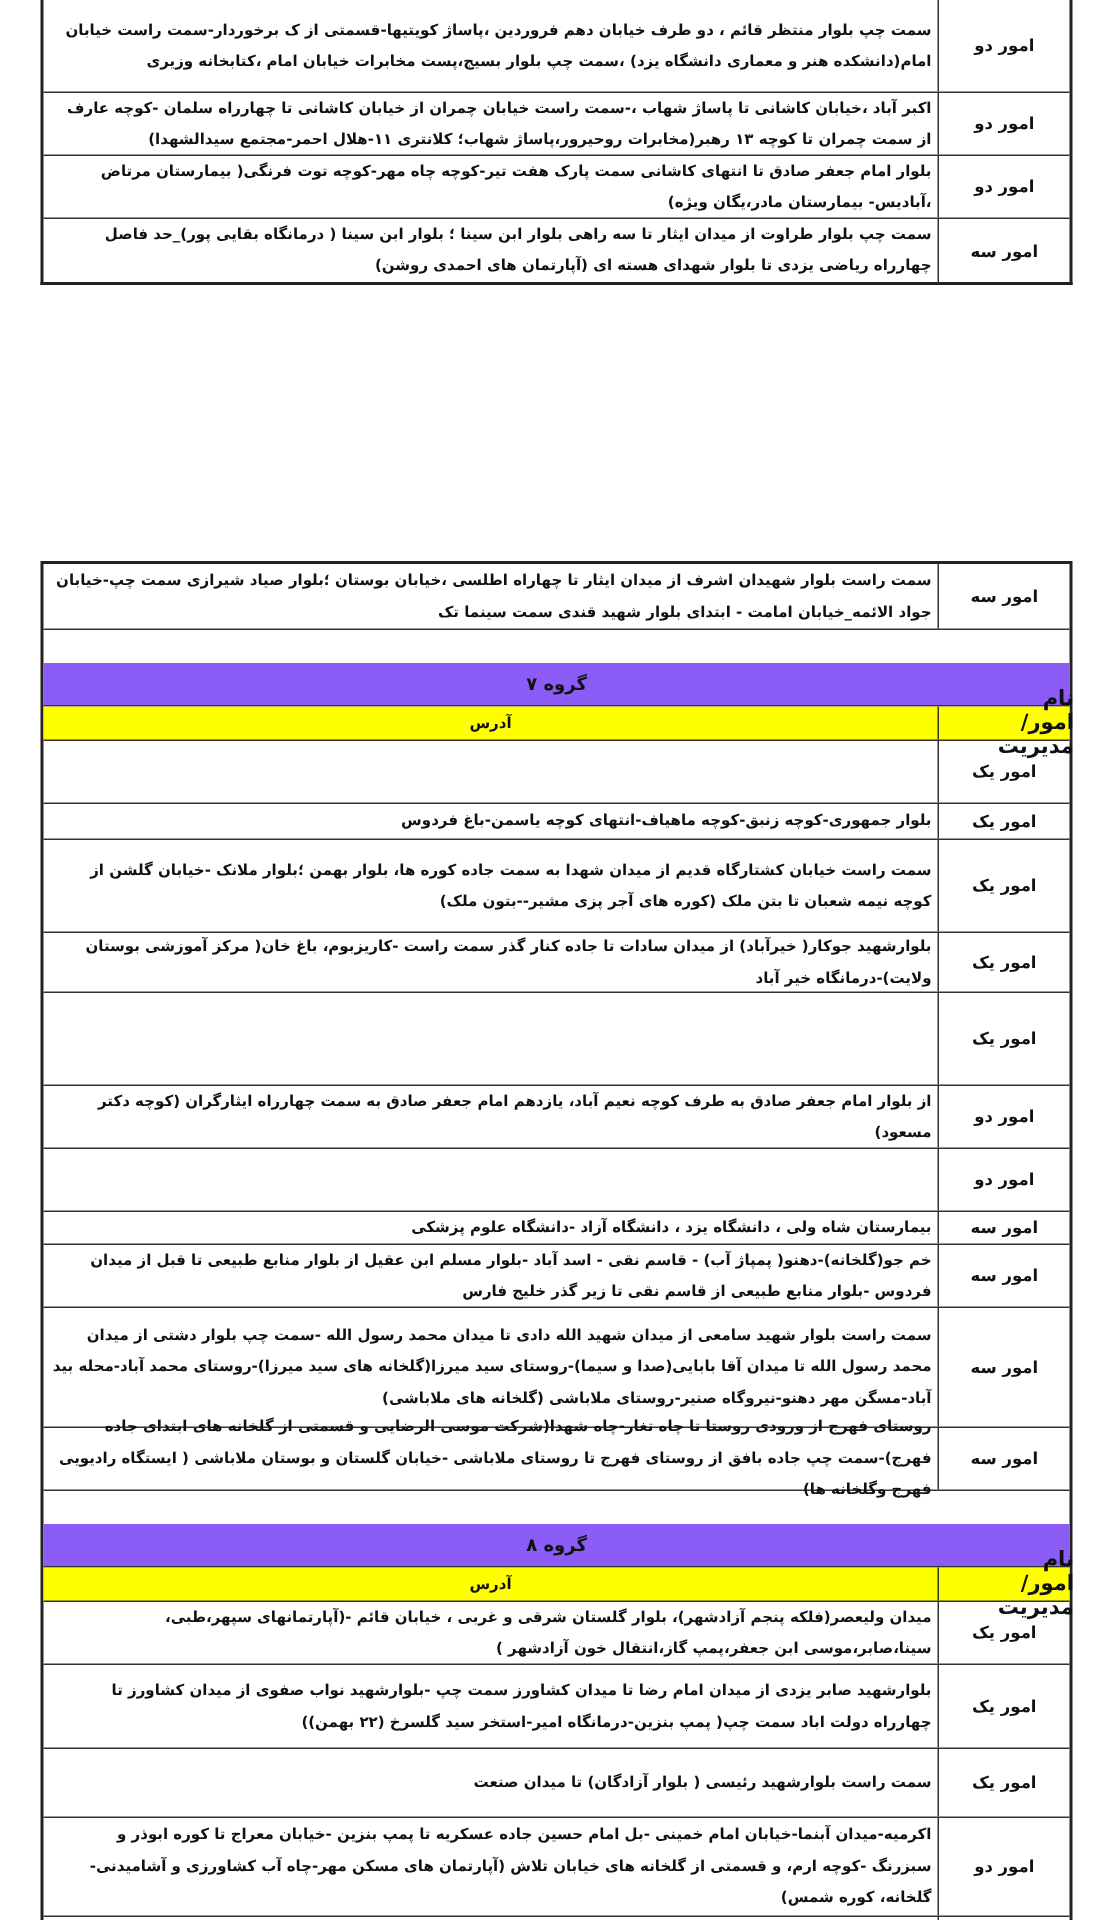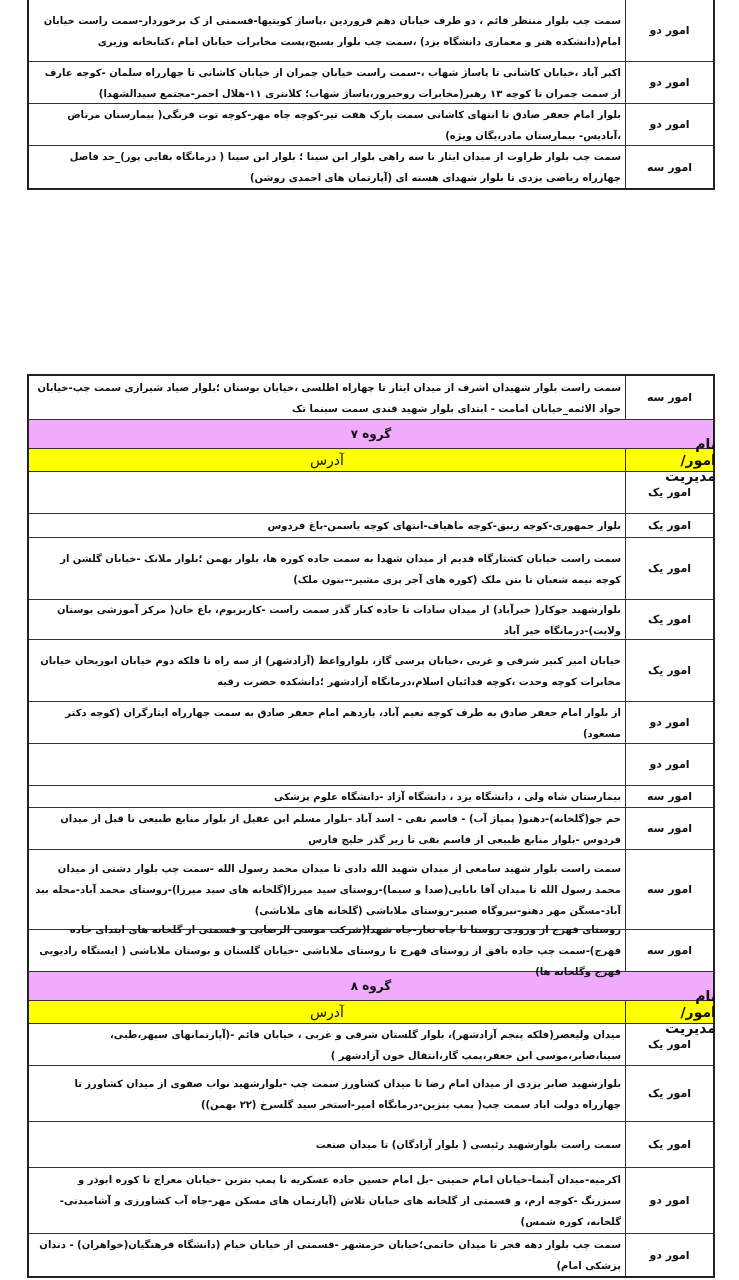--- a/index.html
+++ b/index.html
@@ -9,25 +9,25 @@
          border-top:none; box-sizing:border-box; direction:rtl; }
   .tbl.first { top:0; }
   .tbl.second { top:374px; border-top:2px solid #222; }
   .row { display:flex; flex-direction:row; border-bottom:1.5px solid #333; box-sizing:border-box; }
   .row:last-child { border-bottom:none; }
   .cell-dept { width:88px; flex:0 0 88px; display:flex; align-items:center; justify-content:center;
                font-size:11px; font-weight:bold; border-left:1.5px solid #333; box-sizing:border-box; }
   .cell-addr { flex:1; font-size:10px; font-weight:bold; line-height:21px; padding:3px 4px 3px 6px;
                text-align:right; display:flex; align-items:center; box-sizing:border-box; }
   .cell-addr span { display:block; width:100%; }
-  .group-row { background:#f0abfc; height:28px; display:flex; align-items:center; justify-content:center;
-               font-size:12px; font-weight:bold; border-bottom:1.5px solid #333; }
+  .group-row { background:#8b5cf6; height:28px; display:flex; align-items:center; justify-content:center;
+               font-size:12px; font-weight:bold; border-bottom:1.5px solid #333;margin-top:22px; }
   .hdr-row { background:#ffff00; height:22px; display:flex; border-bottom:1.5px solid #333; }
   .hdr-row .cell-dept { font-size:14px; font-weight:bold;padding-left:42px; }
-  .hdr-row .hdr-addr { flex:1; display:flex; align-items:center; justify-content:center; font-size:14px; font-weight:normal; }
+  .hdr-row .hdr-addr { flex:1; display:flex; align-items:center; justify-content:center; font-size:10px; font-weight:bold; }
 </style>
 </head>
 <body>
 
 <div class="tbl first" id="t1">
     <div class="row" style="height: 62px;">
       <div class="cell-dept">امور دو</div>
       <div class="cell-addr">
         <span>سمت چپ بلوار منتظر قائم ، دو طرف خیابان دهم فروردین ،پاساژ کویتیها-قسمتی از ک برخوردار-سمت راست خیابان امام(دانشکده هنر و معماری دانشگاه یزد) ،سمت چپ بلوار بسیج،پست مخابرات خیابان امام ،کتابخانه وزیری</span>
       </div>
@@ -79,23 +79,20 @@
       </div>
     </div>
     <div class="row" style="height: 40px;">
       <div class="cell-dept">امور یک</div>
       <div class="cell-addr">
         <span>بلوارشهید جوکار( خیرآباد) از میدان سادات تا جاده کنار گذر سمت راست -کاریزبوم، باغ خان( مرکز آموزشی بوستان ولایت)-درمانگاه خیر آباد</span>
       </div>
     </div>
     <div class="row" style="height: 62px;">
       <div class="cell-dept">امور یک</div>
-      <div class="cell-addr">
-        <span>خیابان امیر کبیر شرقی و غربی ،خیابان پرسی گاز، بلوارواعظ (آزادشهر) از سه راه تا فلکه دوم خیابان ابوریحان  خیابان مخابرات کوچه وحدت ،کوچه فدائیان اسلام،درمانگاه آزادشهر ؛دانشکده حضرت رقیه</span>
-      </div>
     </div>
     <div class="row" style="height: 42px;">
       <div class="cell-dept">امور دو</div>
       <div class="cell-addr">
         <span>از بلوار امام جعفر صادق به طرف کوچه نعیم آباد،  یازدهم امام جعفر صادق  به سمت چهارراه ایثارگران (کوچه دکتر مسعود)</span>
       </div>
     </div>
     <div class="row" style="height: 42px;">
       <div class="cell-dept">امور دو</div>
     </div>

